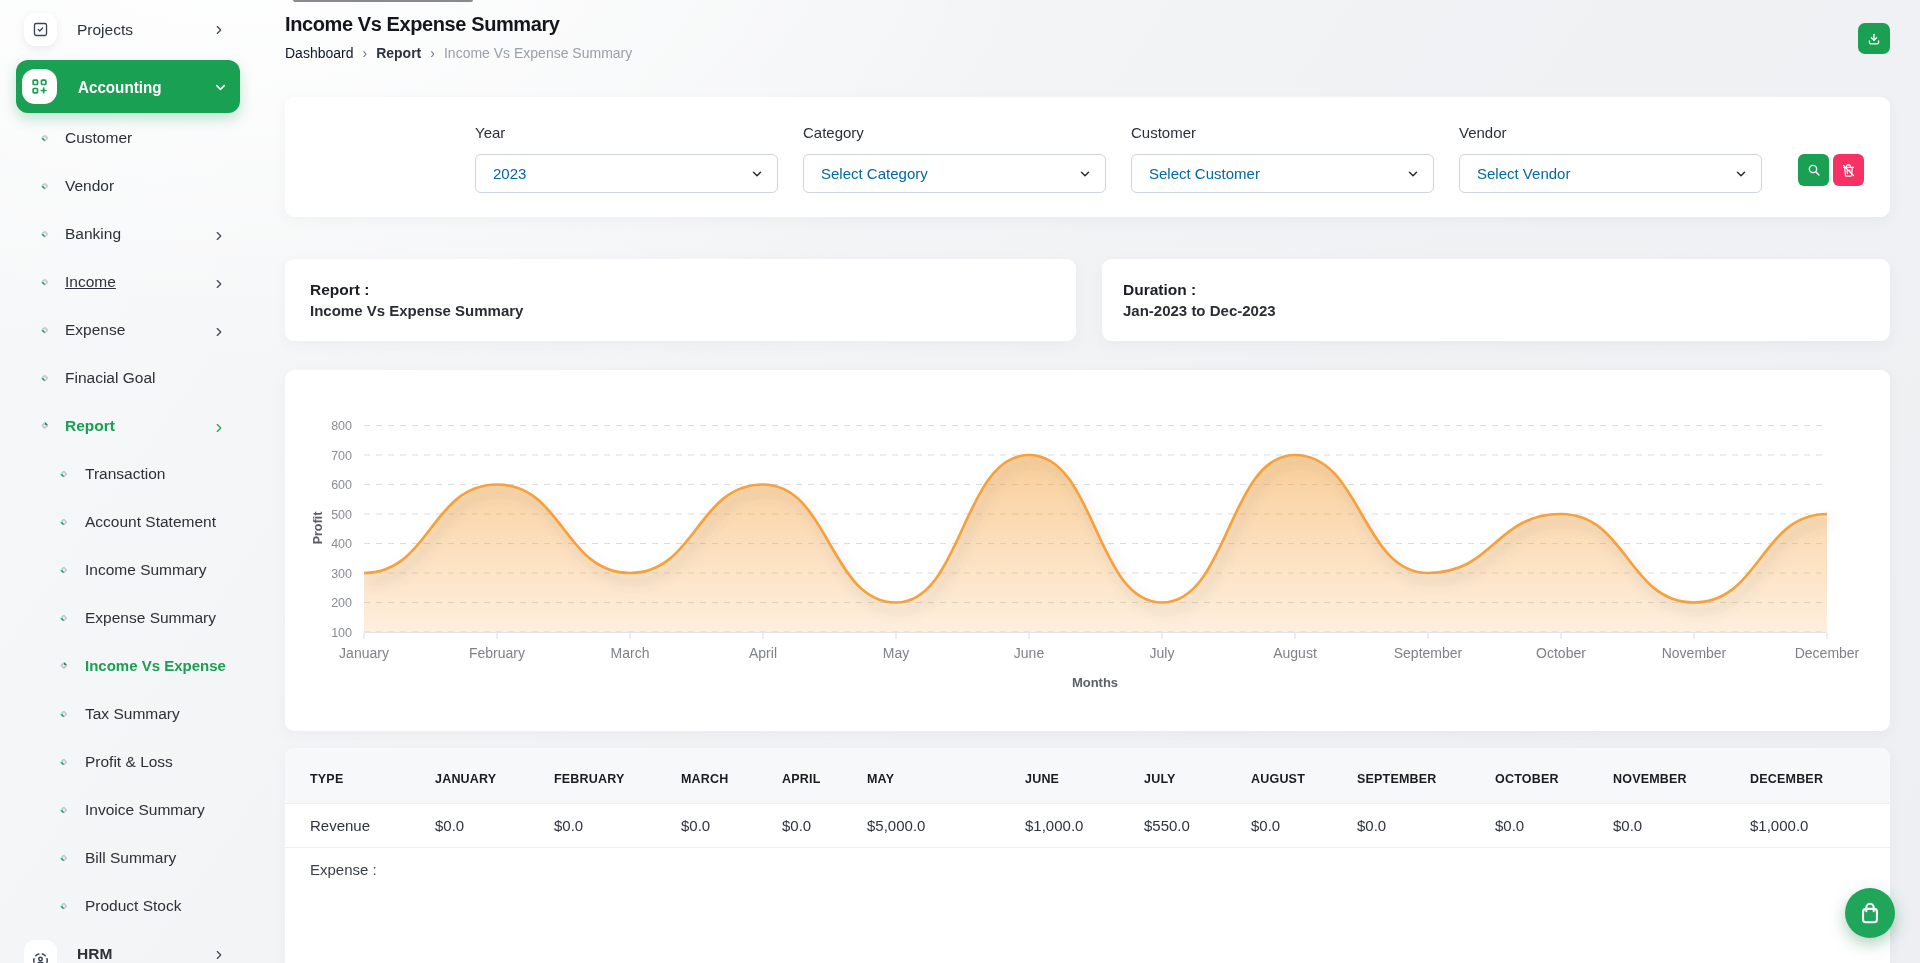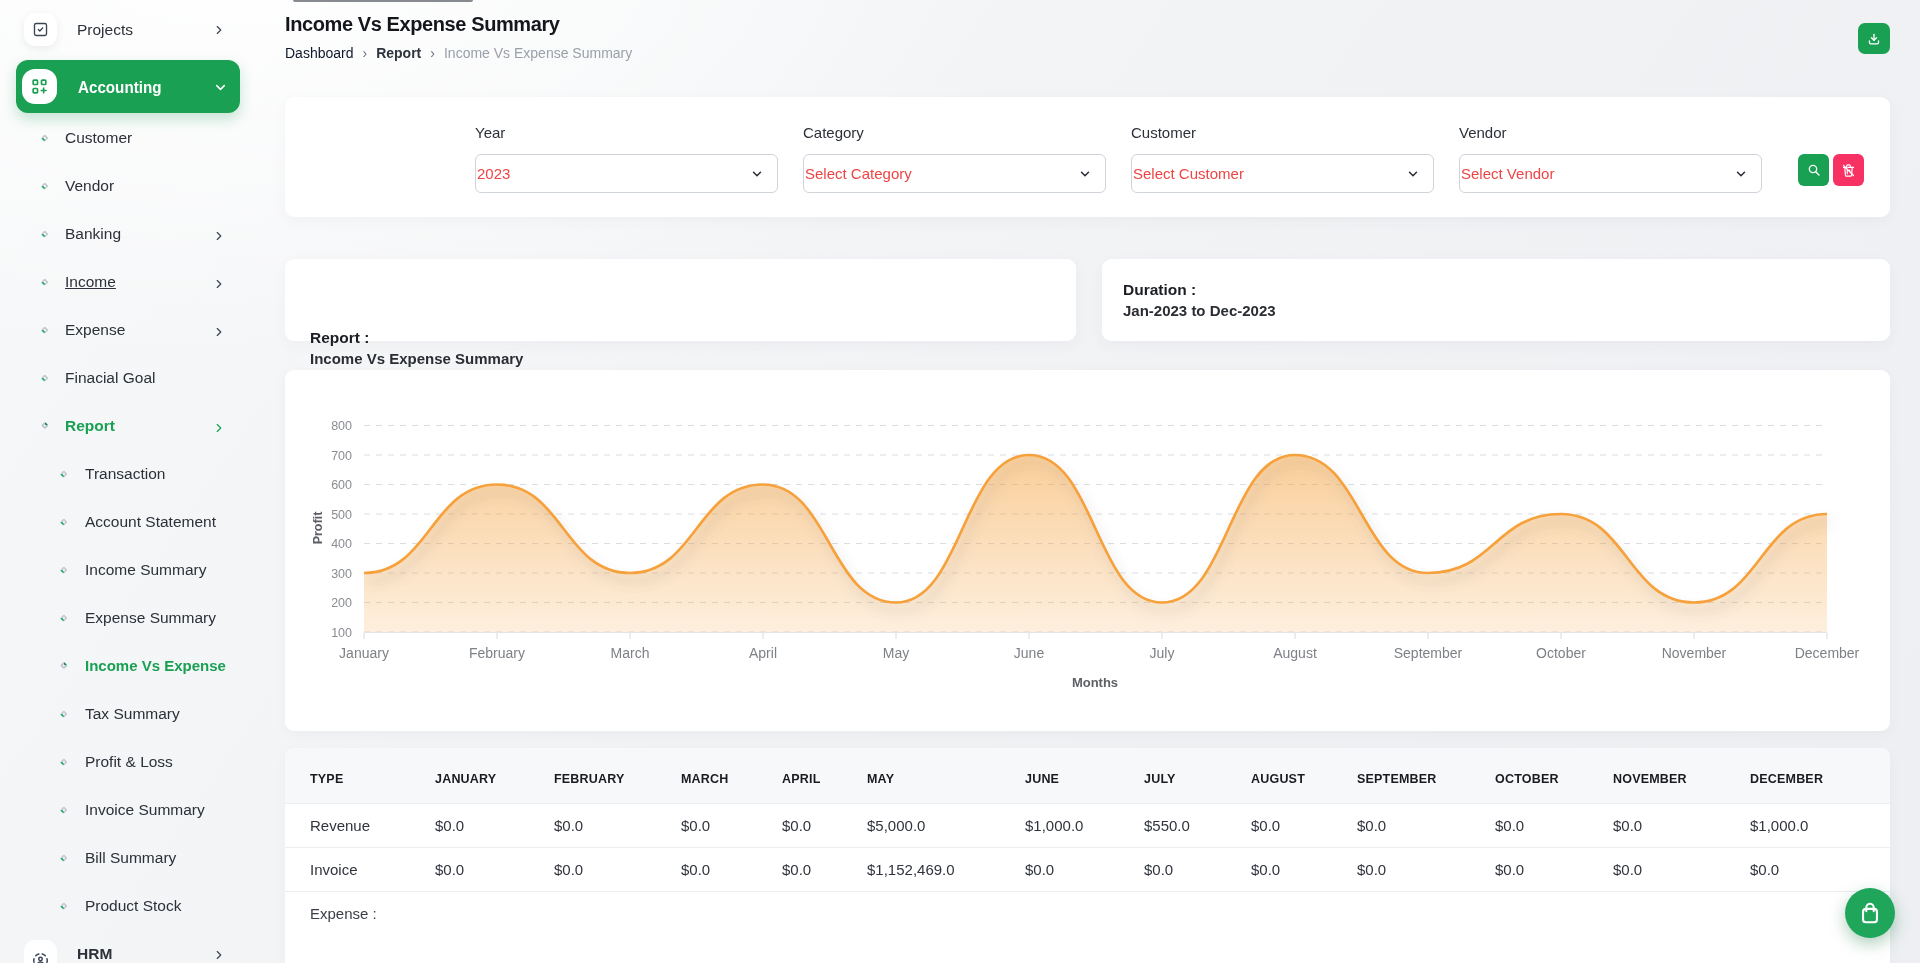--- a/index.html
+++ b/index.html
@@ -30,22 +30,22 @@
   .crumb .rep { color:#2e333c; font-weight:600; }
   .crumb .sep { color:#6b7280; margin:0 9px; font-size:14px; }
 
   .btn-sq { position:absolute; border-radius:7px; display:flex; align-items:center; justify-content:center; }
   .green { background:#1aa053; }
   .pink  { background:#f73164; }
 
   
   .flabel { position:absolute; top:124px; font-size:15px; font-weight:500; color:#2c3038; }
   .fselect { position:absolute; top:154px; width:303px; height:39px; background:#fff;
-    border:1px solid #cfd4da; border-radius:6px; font-size:15px; color:#ef4444;
-    display:flex; align-items:center; padding-left:1px; }
+    border:1px solid #cfd4da; border-radius:6px; font-size:15px; color:#0369a1;
+    display:flex; align-items:center; padding-left:17px; }
   .fselect svg { position:absolute; right:13px; top:12px; }
 
   
   .ic-t1 { font-size:15.5px; font-weight:700; color:#1c1e24; }
   .ic-t2 { font-size:15px; font-weight:700; color:#2a2d33; margin-top:3px; }
 
   
   .tblcard { position:absolute; left:285px; top:748px; width:1605px; height:215px; background:#fff;
     border-radius:9px 9px 0 0; overflow:hidden; box-shadow:0 4px 14px rgba(60,70,90,.045); }
   table { border-collapse:collapse; width:1605px; table-layout:fixed; }
@@ -186,21 +186,21 @@
   <svg width="15" height="15" viewBox="0 0 24 24" fill="none" stroke="#fff" stroke-width="1.9" stroke-linecap="round" stroke-linejoin="round">
       <path d="M4 7h3m4 0h9"></path>
       <path d="M10 11v6M14 11v3"></path>
       <path d="M6 7l1 12a2 2 0 0 0 2 2h6a2 2 0 0 0 2-2l1-12"></path>
       <path d="M9 7V5a2 2 0 0 1 2-2h2a2 2 0 0 1 2 2v2"></path>
       <path d="M4 4l16 16"></path>
     </svg>
 </div>
 
 <div class="card" style="left:285px;top:259px;width:791px;height:82px;"></div>
-<div class="abs" style="left:310px;top:281px;margin-top:48px;">
+<div class="abs" style="left:310px;top:281px;">
   <div class="ic-t1">Report :</div>
   <div class="ic-t2">Income Vs Expense Summary</div>
 </div>
 <div class="card" style="left:1102px;top:259px;width:788px;height:82px;"></div>
 <div class="abs" style="left:1123px;top:281px;">
   <div class="ic-t1">Duration :</div>
   <div class="ic-t2">Jan-2023 to Dec-2023</div>
 </div>
 
 <div class="card" style="left:285px;top:370px;width:1605px;height:361px;"></div>
@@ -304,35 +304,20 @@
           <td>$0.0</td>
           <td>$5,000.0</td>
           <td>$1,000.0</td>
           <td>$550.0</td>
           <td>$0.0</td>
           <td>$0.0</td>
           <td>$0.0</td>
           <td>$0.0</td>
           <td>$1,000.0</td>
         </tr>
-    <tr>
-          <td>Invoice</td>
-          <td>$0.0</td>
-          <td>$0.0</td>
-          <td>$0.0</td>
-          <td>$0.0</td>
-          <td>$1,152,469.0</td>
-          <td>$0.0</td>
-          <td>$0.0</td>
-          <td>$0.0</td>
-          <td>$0.0</td>
-          <td>$0.0</td>
-          <td>$0.0</td>
-          <td>$0.0</td>
-        </tr>
     <tr class="grp">
           <td colspan="13">Expense :</td>
         </tr>
   </tbody>
     </table>
 </div>
 
 <div class="abs" style="left:1845px;top:888px;width:50px;height:50px;border-radius:50%;background:#1fa65a;box-shadow:0 6px 16px rgba(30,120,70,.35);display:flex;align-items:center;justify-content:center;">
   <svg width="26" height="26" viewBox="0 0 24 24" fill="none" stroke="#fff" stroke-width="1.9" stroke-linecap="round" stroke-linejoin="round">
       <rect x="5.6" y="8.2" width="12.8" height="12.3" rx="2.6"></rect>

